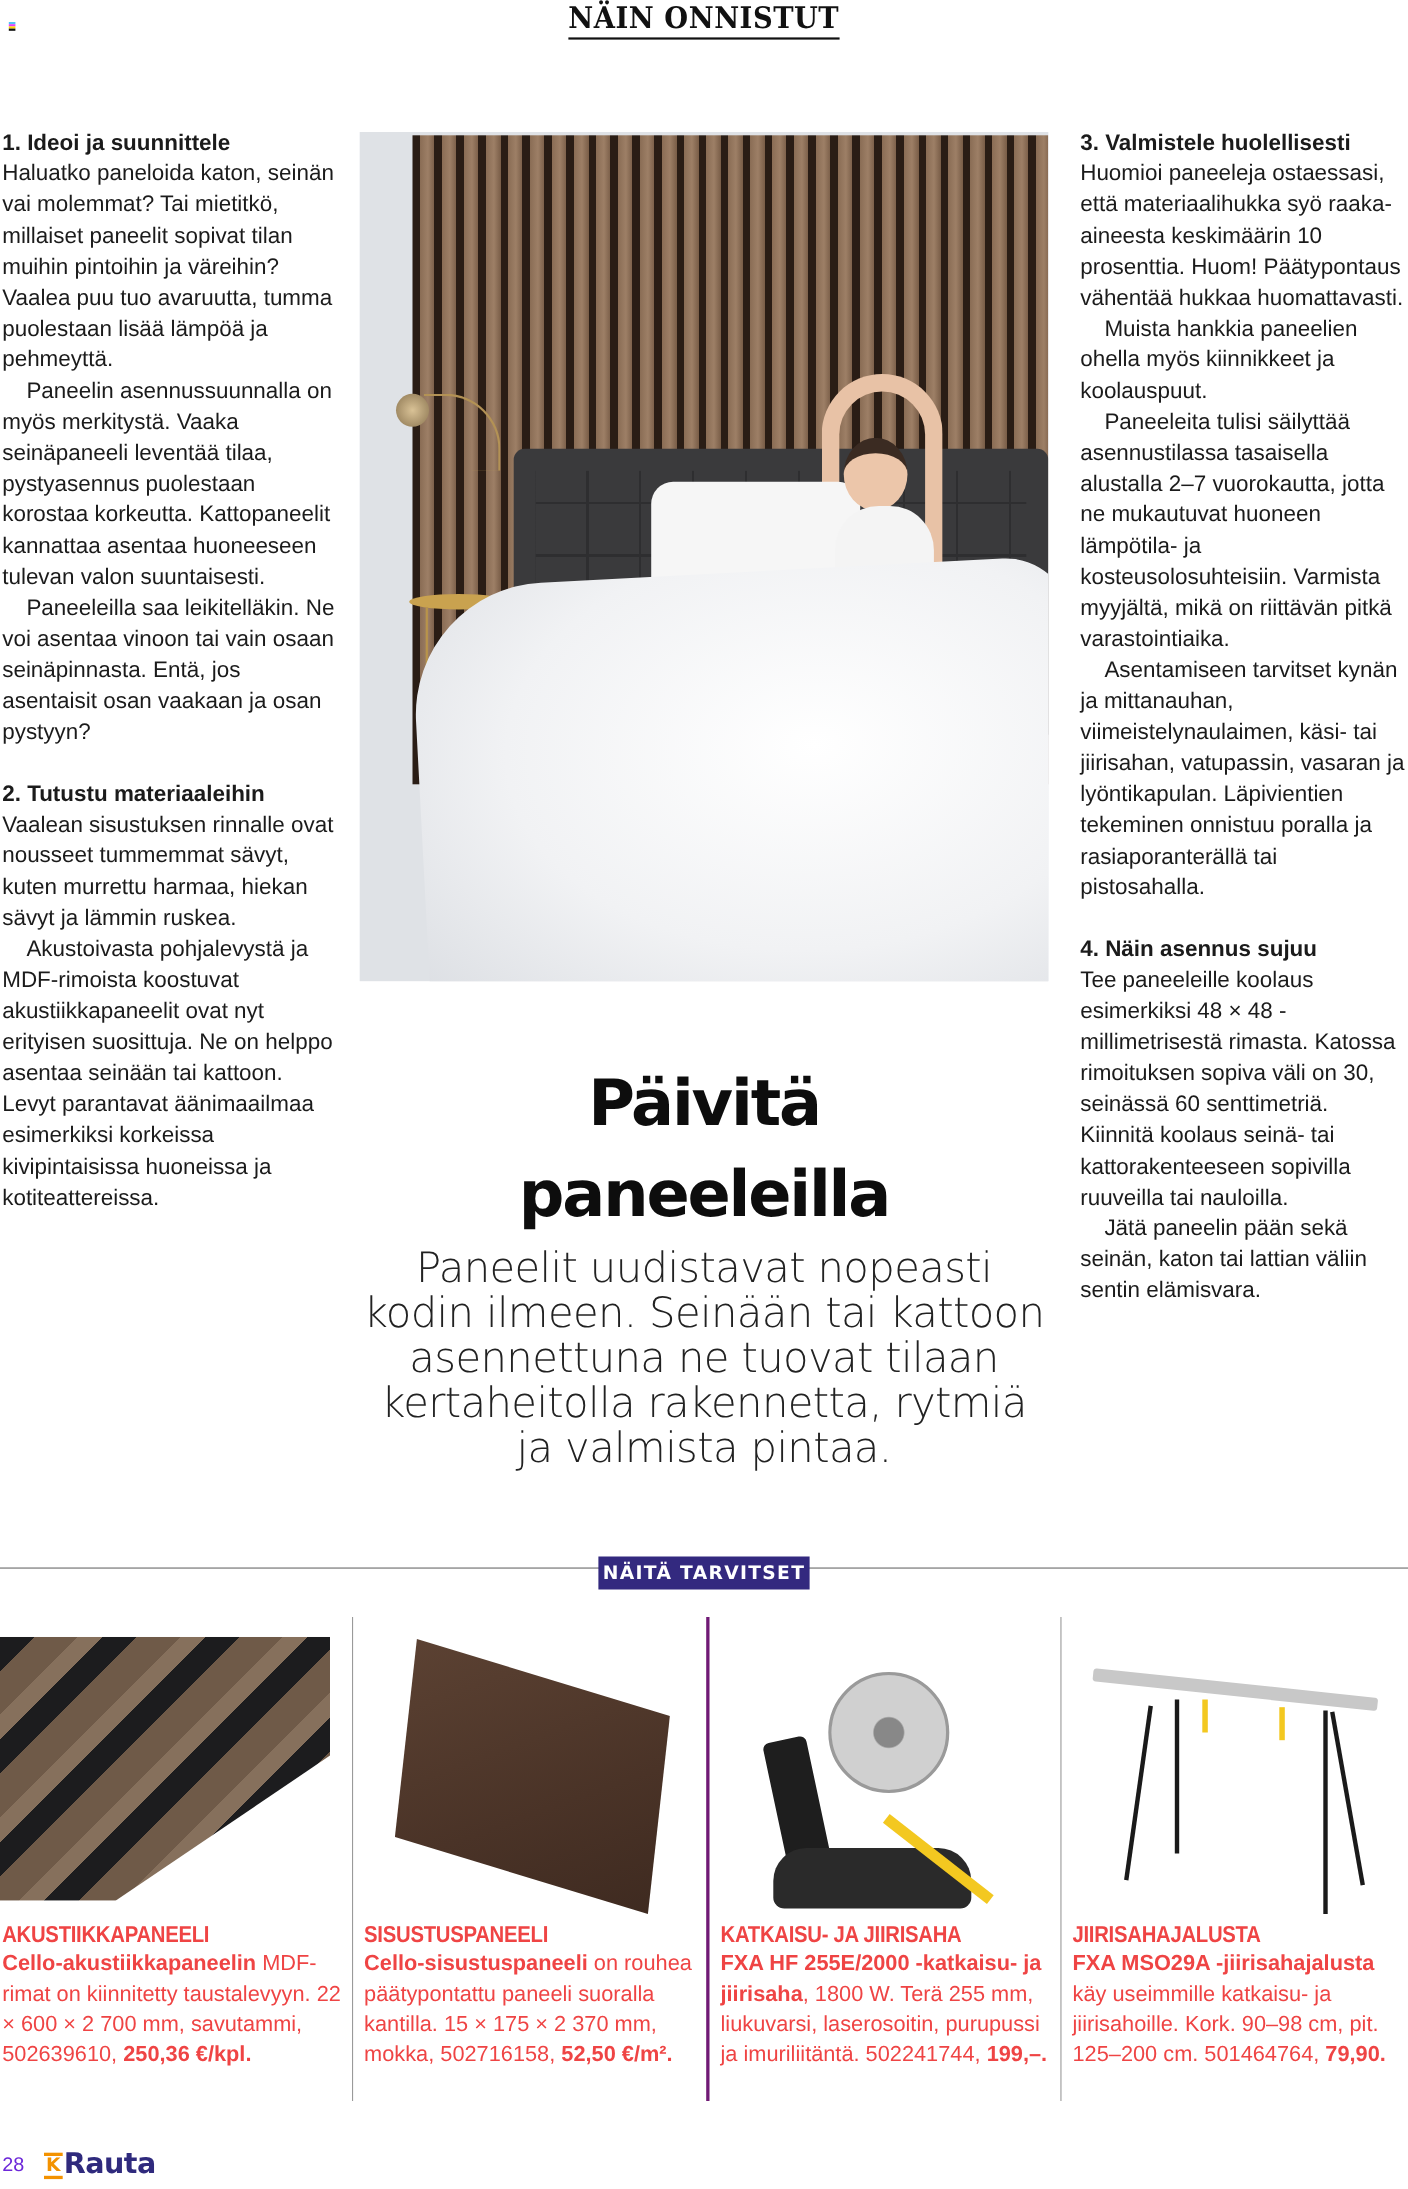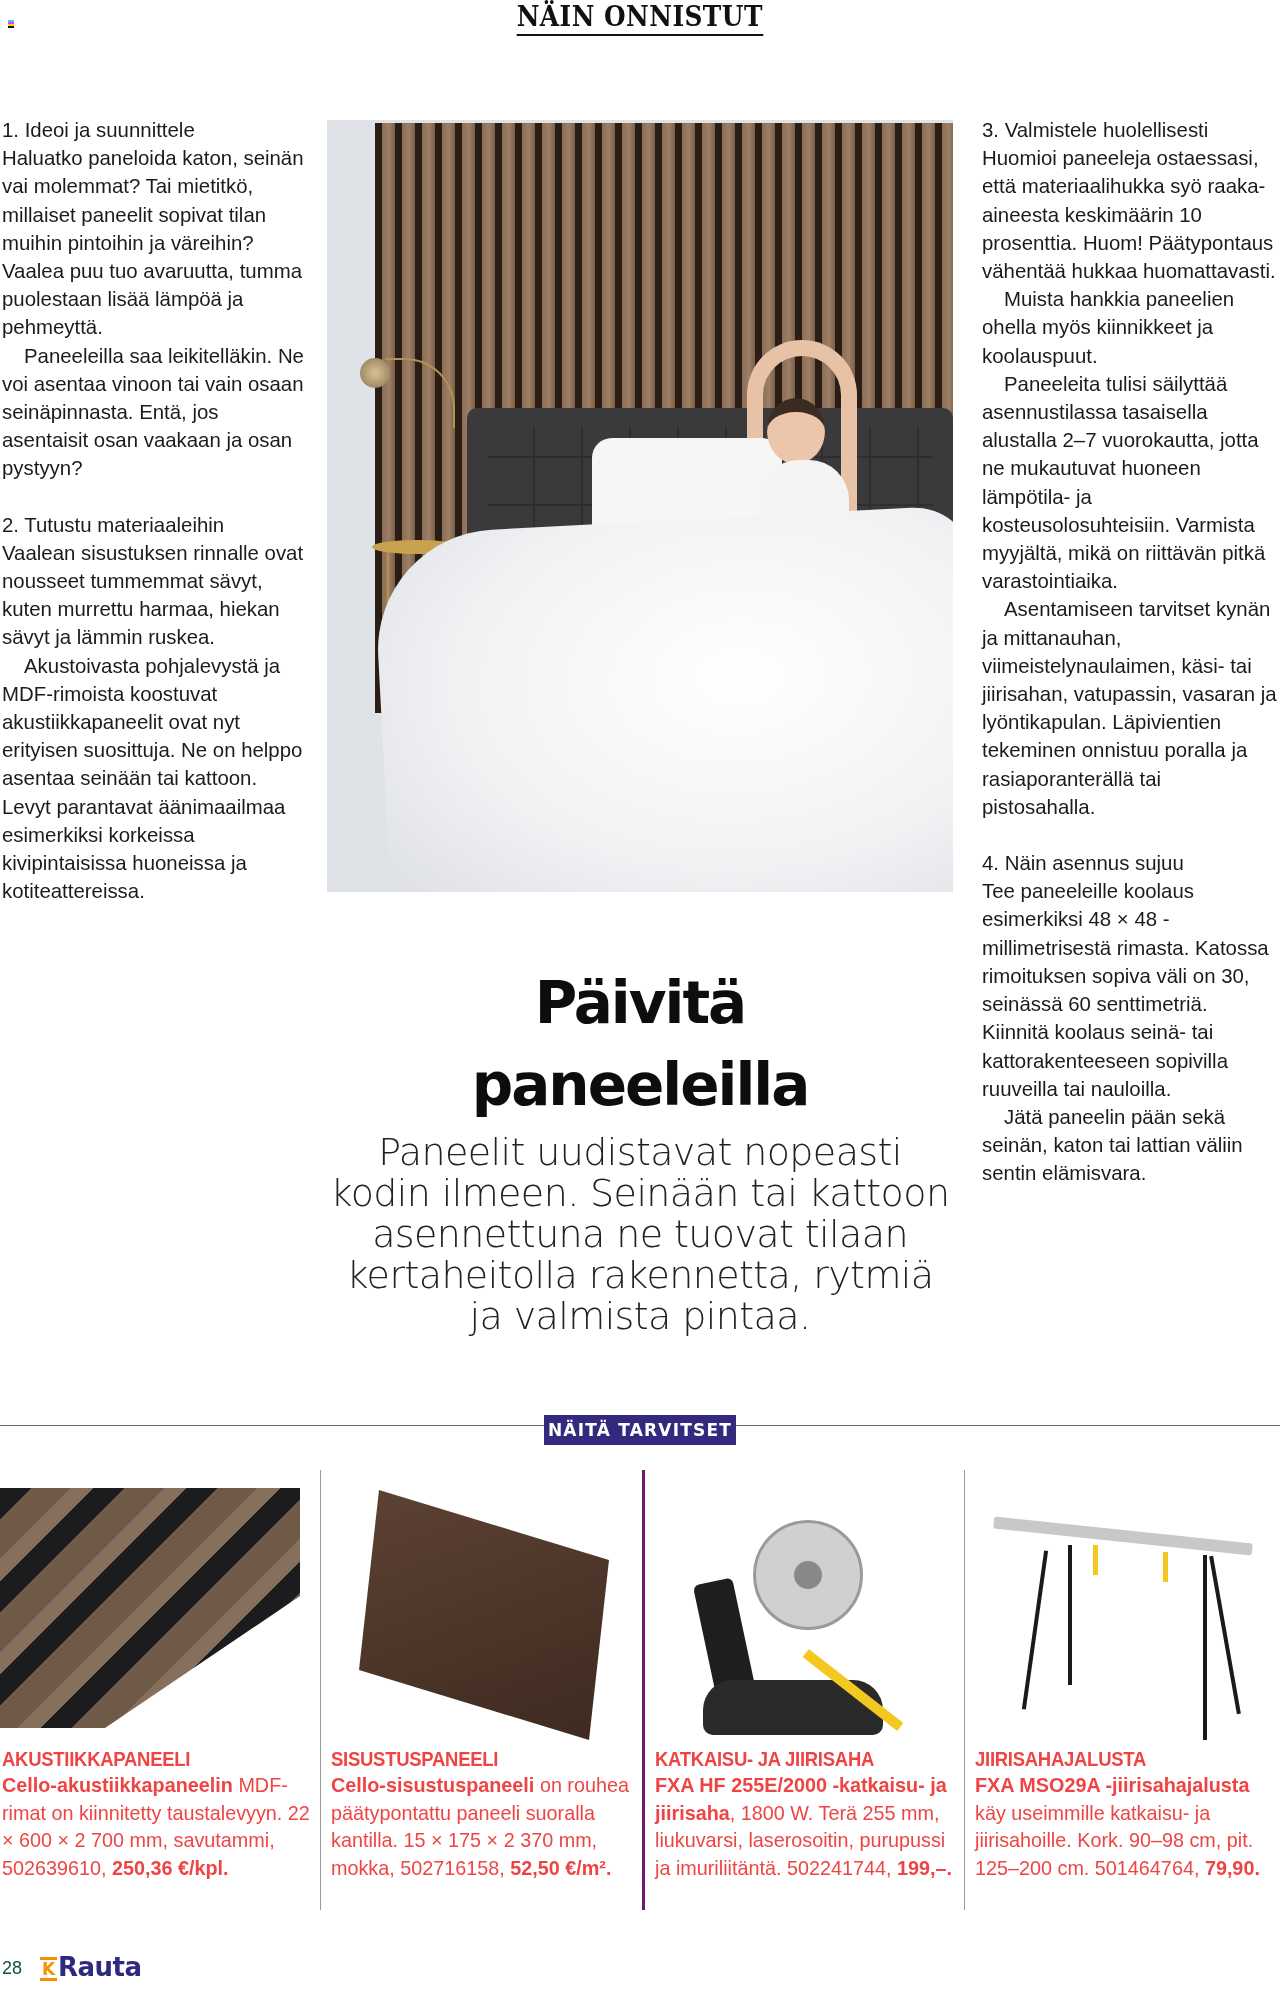--- a/index.html
+++ b/index.html
@@ -21,21 +21,21 @@
     transform: scaleX(0.92);
   }
 
   .col {
     position: absolute; top: 116px;
     font-size: 20.4px; line-height: 28.2px; color: #1b1b1b;
     font-family: "Liberation Sans", sans-serif;
   }
   .col-left { left: 2px; width: 305px; }
   .col-right { left: 982px; width: 298px; }
-  .col h3 { font-size: 20.4px; font-weight: normal; line-height: 28.2px; }
+  .col h3 { font-size: 20.4px; font-weight: bold; line-height: 28.2px; }
   .col p { margin: 0; }
   .col p.indent { text-indent: 22px; }
   .col .gap { height: 28px; }
 
   .hero-photo {
     position: absolute; left: 327px; top: 120px; width: 626px; height: 772px;
     overflow: hidden; background: #dfe2e6;
   }
   .slat-wall {
     position: absolute; left: 48px; top: 3px; width: 578px; height: 590px;
@@ -167,21 +167,21 @@
   }
   .img-stand-top {
     position: absolute; left: 20px; top: 60px; width: 260px; height: 12px; background: #c8c8c8;
     transform: rotate(6deg); border-radius: 3px;
   }
   .img-stand-leg {
     position: absolute; width: 4px; background: #1a1a1a;
   }
 
   .footer-page {
-    position: absolute; left: 2px; top: 1958px; font-size: 18px; color: #14532d;
+    position: absolute; left: 2px; top: 1958px; font-size: 18px; color: #6d28d9;
   }
   .footer-logo {
     position: absolute; left: 40px; top: 1953px; display: flex; align-items: flex-end;
   }
   .logo-k {
     width: 17px; height: 24px; border-top: 3px solid #f39200; border-bottom: 3px solid #f39200;
     color: #f39200; font-weight: bold; font-size: 17px; line-height: 18px; text-align: center;
     font-family: "DejaVu Sans", sans-serif;
   }
   .logo-word {
@@ -200,20 +200,21 @@
 </div>
 
 <header class="section-header">
   <h1>NÄIN ONNISTUT</h1>
 </header>
 
 <article class="col col-left">
   <section>
     <h3>1. Ideoi ja suunnittele</h3>
     <p>Haluatko paneloida katon, seinän vai molemmat? Tai mietitkö, millaiset paneelit sopivat tilan muihin pintoihin ja väreihin? Vaalea puu tuo avaruutta, tumma puolestaan lisää lämpöä ja pehmeyttä.</p>
+    <p class="indent">Paneelin asennussuunnalla on myös merkitystä. Vaaka seinäpaneeli leventää tilaa, pystyasennus puolestaan korostaa korkeutta. Kattopaneelit kannattaa asentaa huoneeseen tulevan valon suuntaisesti.</p>
     <p class="indent">Paneeleilla saa leikitelläkin. Ne voi asentaa vinoon tai vain osaan seinäpinnasta. Entä, jos asentaisit osan vaakaan ja osan pystyyn?</p>
   </section>
   <div class="gap"></div>
   <section>
     <h3>2. Tutustu materiaaleihin</h3>
     <p>Vaalean sisustuksen rinnalle ovat nousseet tummemmat sävyt, kuten murrettu harmaa, hiekan sävyt ja lämmin ruskea.</p>
     <p class="indent">Akustoivasta pohjalevystä ja MDF-rimoista koostuvat akustiikkapaneelit ovat nyt erityisen suosittuja. Ne on helppo asentaa seinään tai kattoon. Levyt parantavat äänimaailmaa esimerkiksi korkeissa kivipintaisissa huoneissa ja kotiteattereissa.</p>
   </section>
 </article>
 

